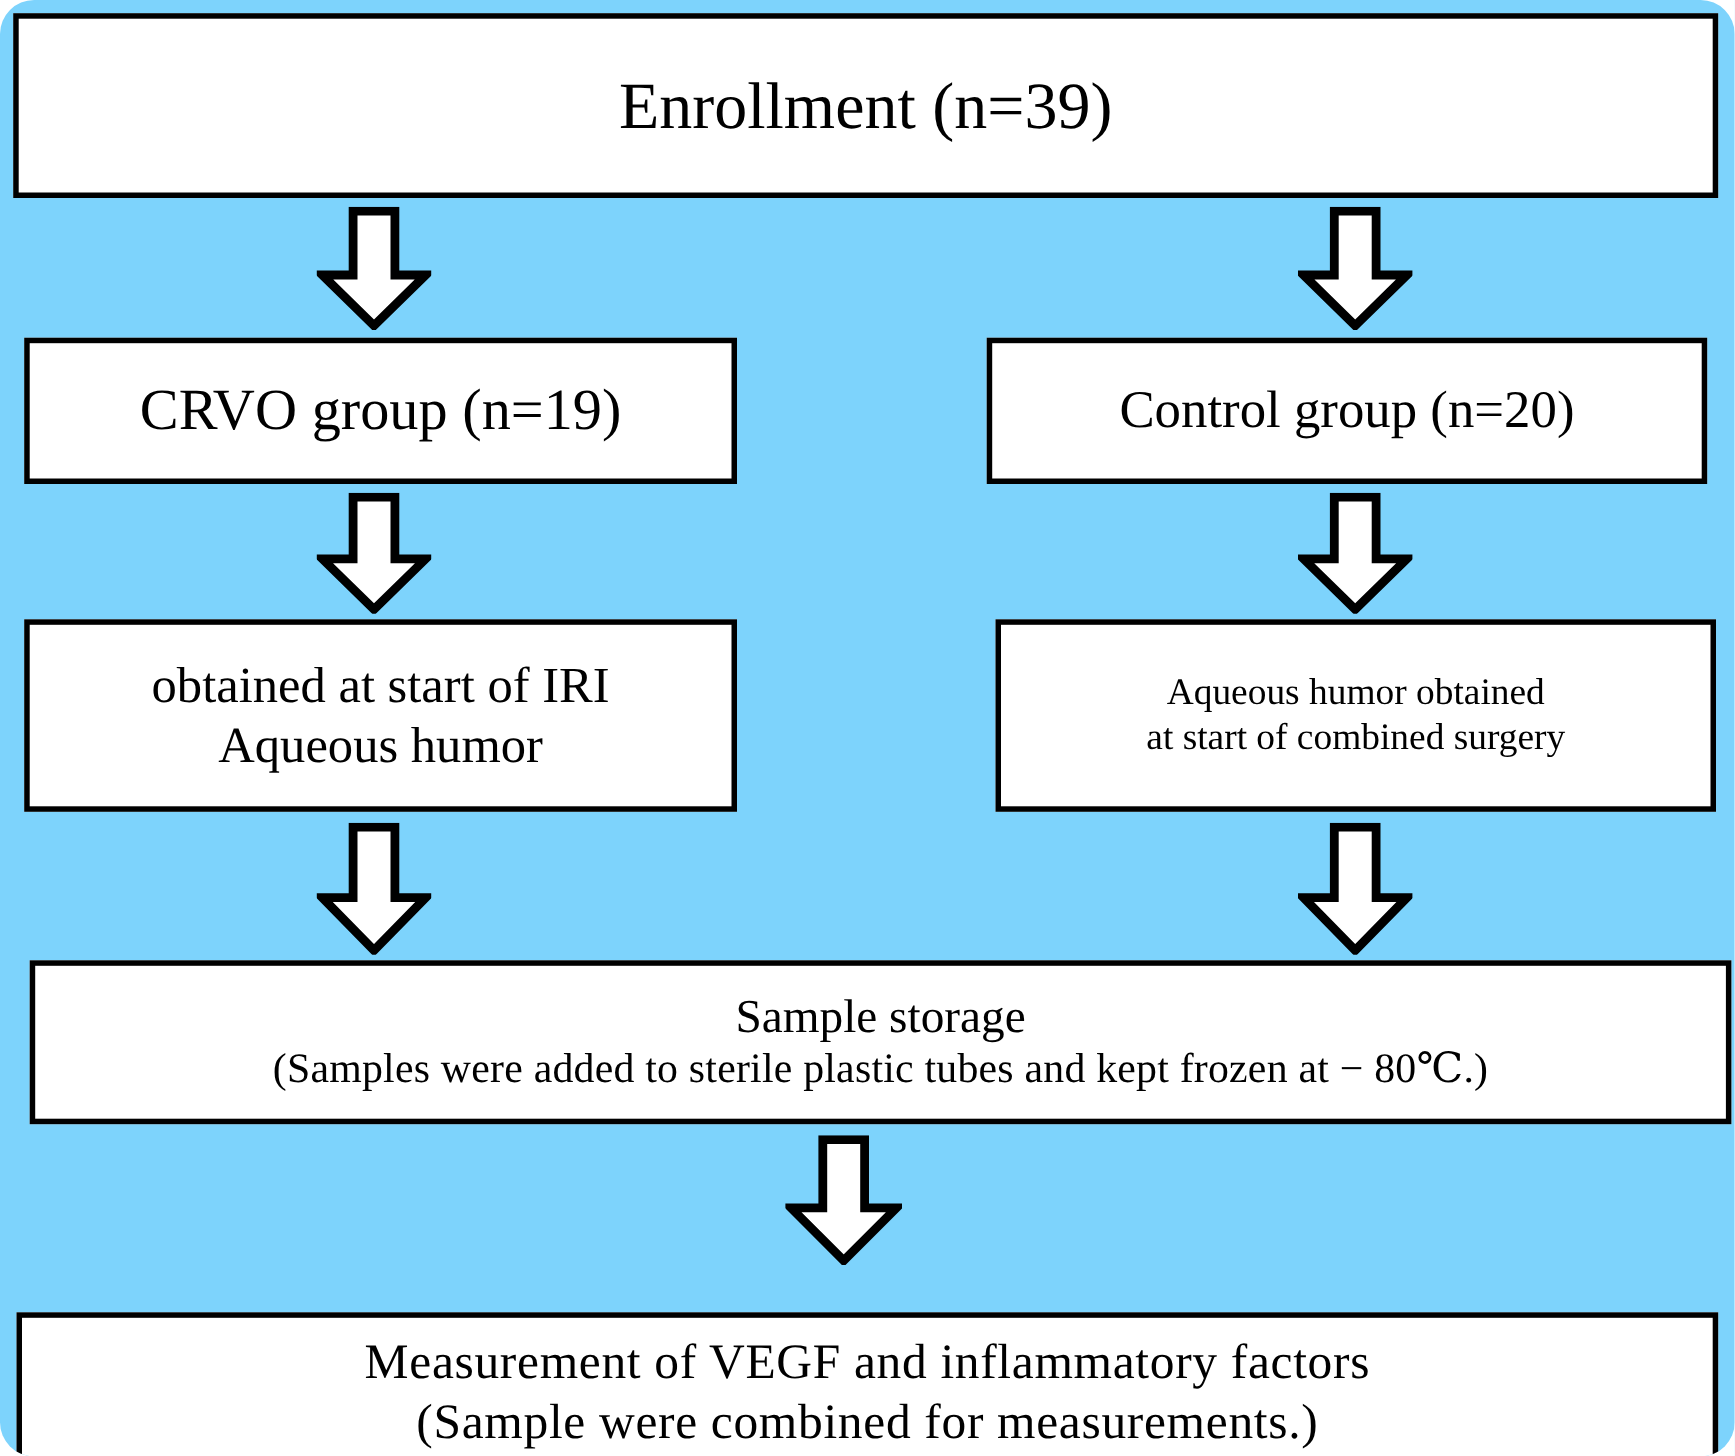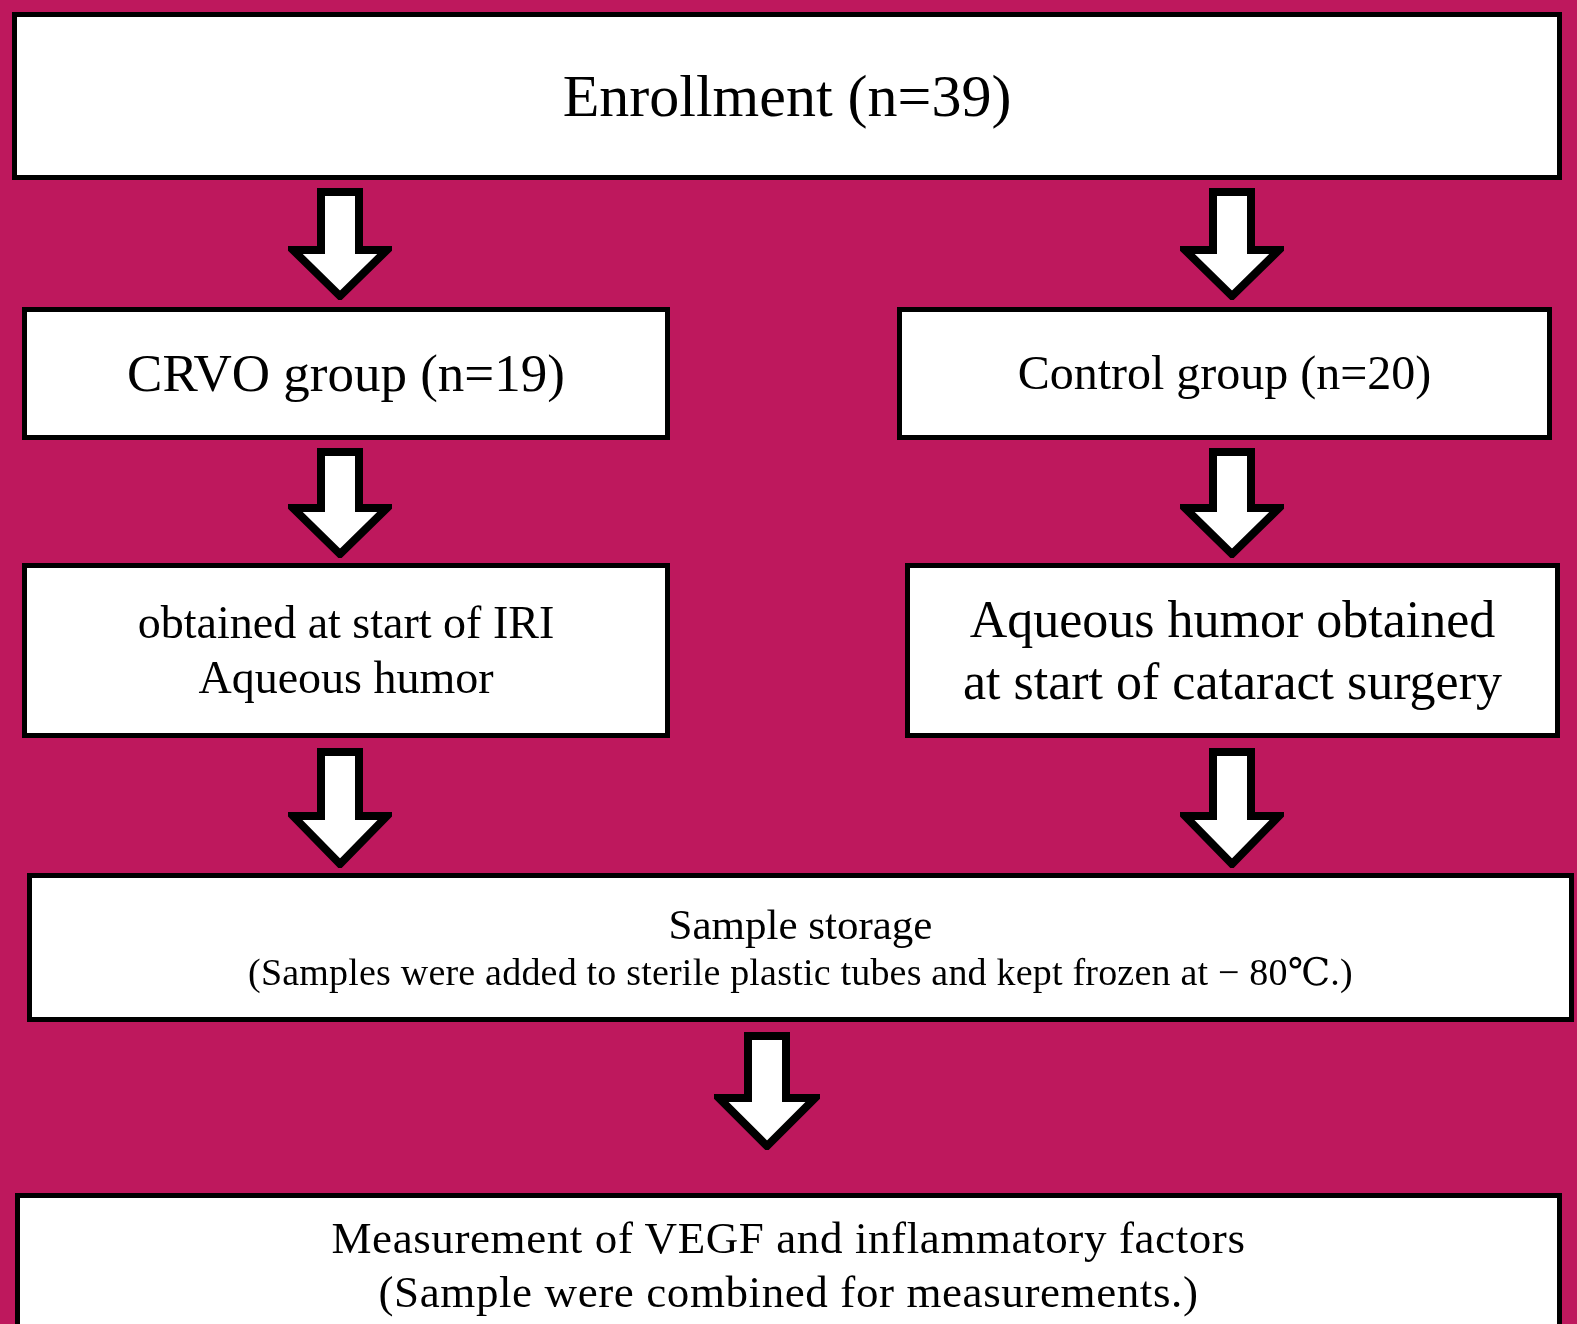--- a/index.html
+++ b/index.html
@@ -8,22 +8,23 @@
     background: #ffffff;
   }
   body {
     font-family: "Liberation Serif", "DejaVu Serif", serif;
     color: #000000;
   }
   #canvas {
     position: relative;
     width: 1577px;
     height: 1324px;
-    background: #be185d;
+    background: #7dd3fc;
     overflow: hidden;
+    border-radius: 31px;
   }
   .box {
     position: absolute;
     box-sizing: border-box;
     border: 5px solid #000000;
     background: #ffffff;
     display: flex;
     flex-direction: column;
     align-items: center;
     justify-content: center;
@@ -48,21 +49,21 @@
   #box-control-group {
     left: 897px; top: 307px;  width: 655px;  height: 133px;
     font-size: 48px;
   }
   #box-aqueous-crvo {
     left: 22px;  top: 563px;  width: 648px;  height: 175px;
     font-size: 46px;
   }
   #box-aqueous-control {
     left: 905px; top: 563px;  width: 655px;  height: 175px;
-    font-size: 52px;
+    font-size: 34px;
   }
   #box-sample-storage {
     left: 15px;  top: 873px;  width: 1547px; height: 149px;
     font-size: 43px;
     margin-left: 12px;
   }
   #box-measurement {
     left: 15px;  top: 1193px; width: 1547px; height: 145px;
     font-size: 45px;
   }
@@ -122,21 +123,21 @@
       <polygon points="33,4 71,4 71,60 99,60 52,106 5,60 33,60" fill="#ffffff" stroke="#000000" stroke-width="8" stroke-linejoin="miter"></polygon>
     </svg>
   </div>
 
   <div class="box" id="box-aqueous-crvo">
     <span class="line line-2">obtained at start of IRI</span>
     <span class="line line-1">Aqueous humor</span>
   </div>
   <div class="box" id="box-aqueous-control">
     <span class="line line-1">Aqueous humor obtained</span>
-    <span class="line line-2">at start of cataract surgery</span>
+    <span class="line line-2">at start of combined surgery</span>
   </div>
 
   <div class="arrow" id="arrow-aqueous-crvo-to-storage">
     <svg viewBox="0 0 104 120" width="104" height="120" aria-hidden="true">
       <polygon points="33,4 71,4 71,68 99,68 52,116 5,68 33,68" fill="#ffffff" stroke="#000000" stroke-width="8" stroke-linejoin="miter"></polygon>
     </svg>
   </div>
   <div class="arrow" id="arrow-aqueous-control-to-storage">
     <svg viewBox="0 0 104 120" width="104" height="120" aria-hidden="true">
       <polygon points="33,4 71,4 71,68 99,68 52,116 5,68 33,68" fill="#ffffff" stroke="#000000" stroke-width="8" stroke-linejoin="miter"></polygon>

